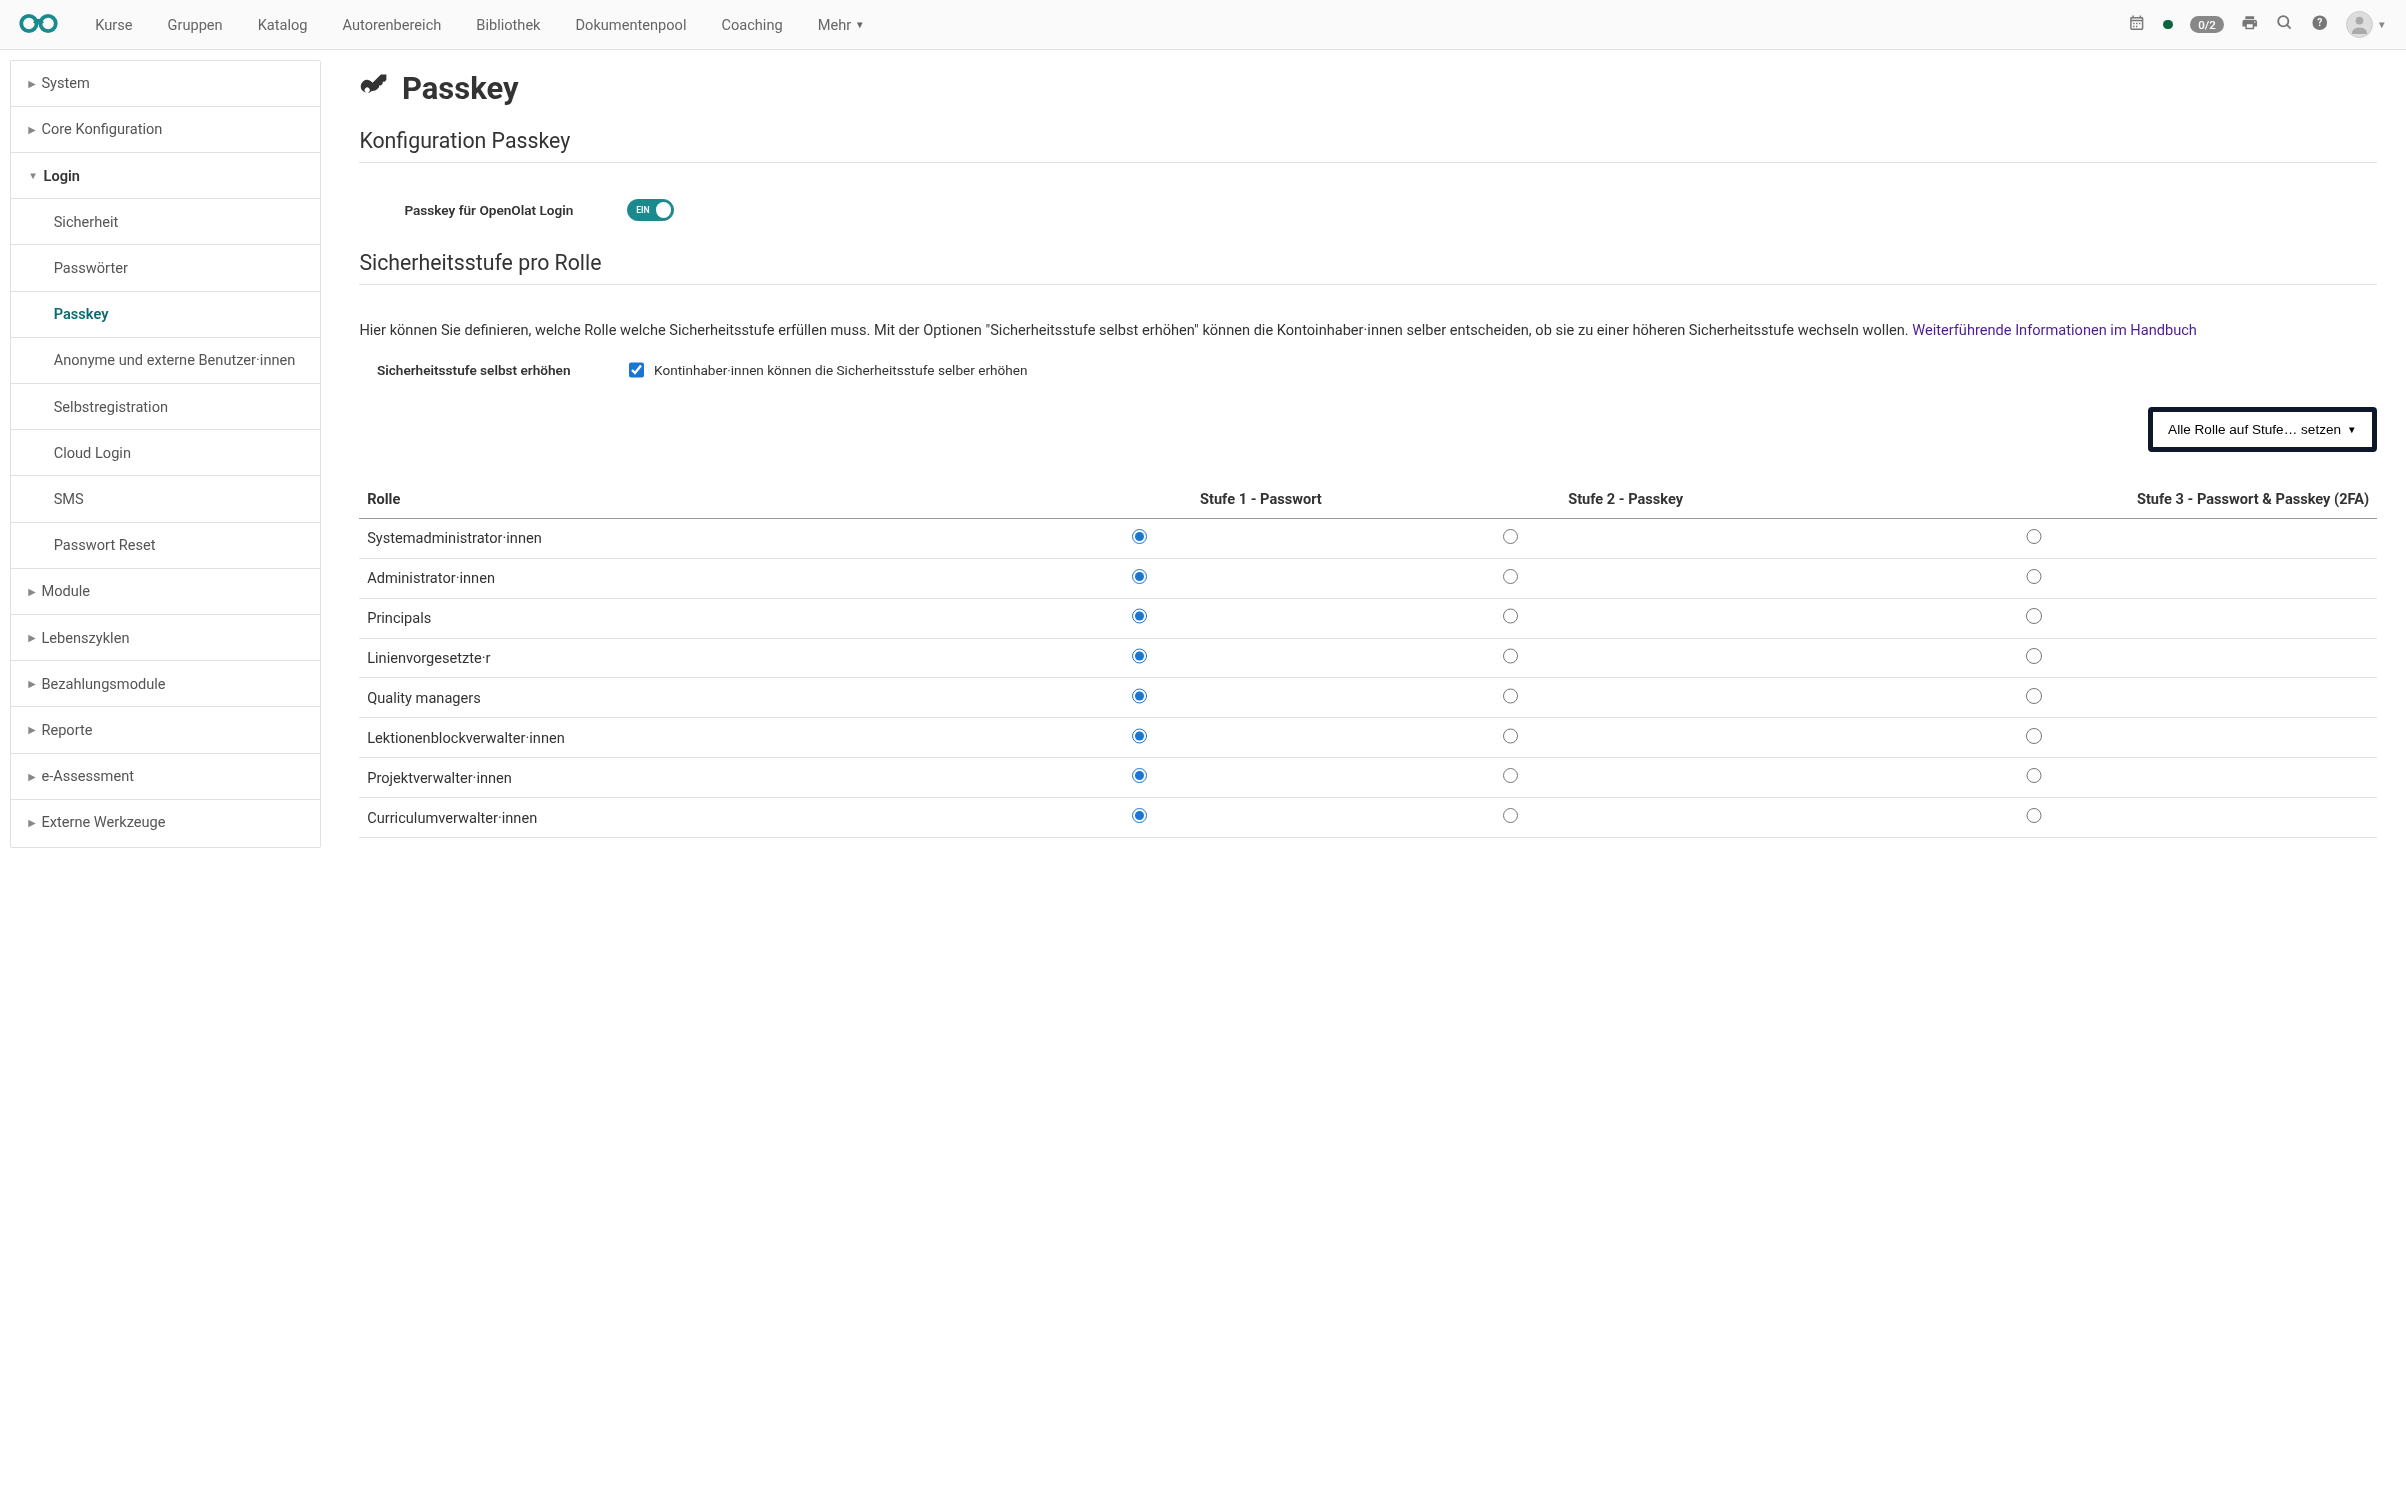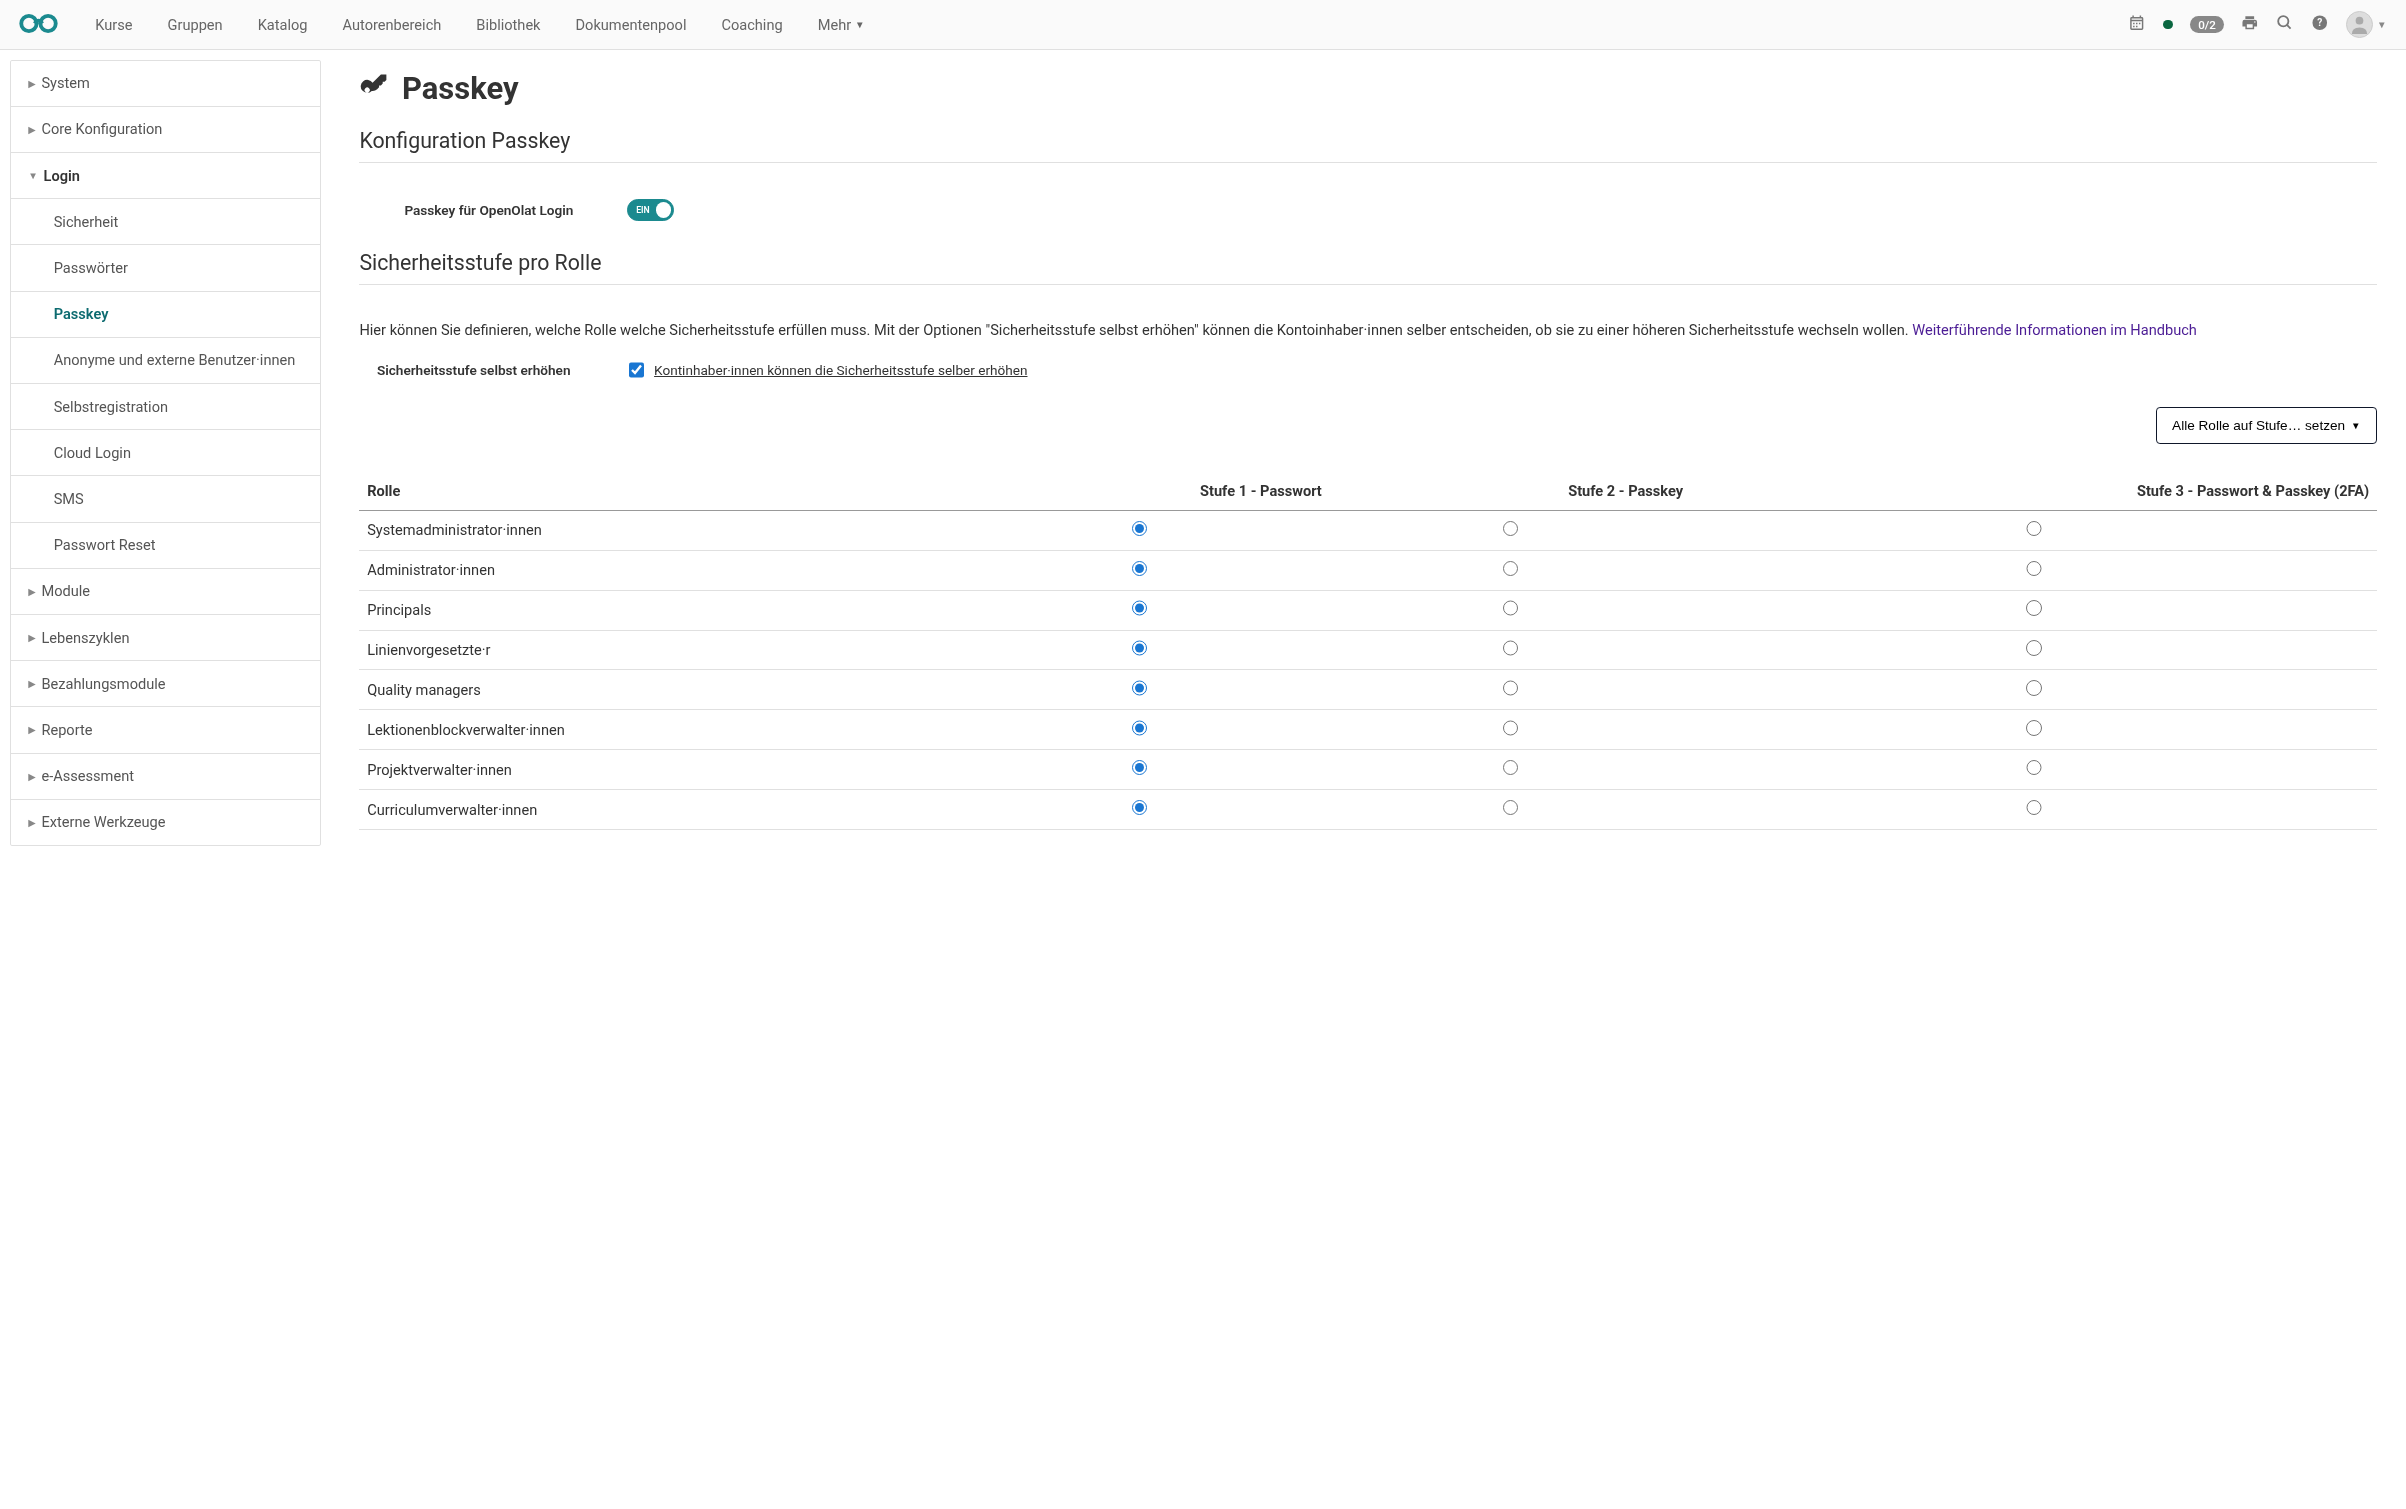--- a/index.html
+++ b/index.html
@@ -40,25 +40,25 @@
     
     .toggle { position: relative; width: 47px; height: 21.3px; background: #1b8a8f; border-radius: 10.7px; border: 1px solid #1b8a8f; display: flex; align-items: center; }
     .toggle-label { color: #fff; font-size: 8.7px; font-weight: 600; padding-left: 7.8px; }
     .toggle-knob { position: absolute; right: 1.9px; width: 15.5px; height: 15.5px; background: #fff; border-radius: 50%; }
     
     .description { color: #333; font-size: 14.6px; line-height: 1.6; margin-bottom: 19.4px; margin-top: 34px; }
     .link { color: #4c1d95; cursor: pointer; }
     
     .checkbox-row { display: flex; align-items: flex-start; gap: 29px; padding-left: 17.5px; margin-bottom: 29px; }
     .checkbox-row .form-label { min-width: 223px; }
-    .checkbox-group { display: flex; align-items: center; gap: 9.7px; text-decoration: underline; }
+    .checkbox-group { display: flex; align-items: center; gap: 9.7px; }
     .checkbox { width: 15.5px; height: 15.5px; accent-color: #1976d2; cursor: pointer; }
     
     .dropdown-row { display: flex; justify-content: flex-end; margin-bottom: 29px; }
-    .dropdown-btn { padding: 9.7px 15.5px; border: 1px solid #0f172a; background: #fff; border-radius: 3.9px; cursor: pointer; font-size: 13.6px; display: flex; align-items: center; gap: 5.8px; }
+    .dropdown-btn { padding: 9.7px 15.5px; border: 5px solid #0f172a; background: #fff; border-radius: 3.9px; cursor: pointer; font-size: 13.6px; display: flex; align-items: center; gap: 5.8px; }
     
     
     .role-table { width: 100%; border-collapse: collapse; }
     .role-table th { text-align: left; font-weight: 700; padding: 9.7px 7.8px; border-bottom: 1.9px solid #999; font-size: 14.6px; }
     .role-table th.center { text-align: right; }
     .role-table td { padding: 9.7px 7.8px; border-bottom: 1px solid #e0e0e0; font-size: 14.6px; }
     .role-table td.center { text-align: center; }
     .radio { width: 15.5px; height: 15.5px; accent-color: #1976d2; cursor: pointer; }
     
     .caret-down { font-size: 9.7px; }

